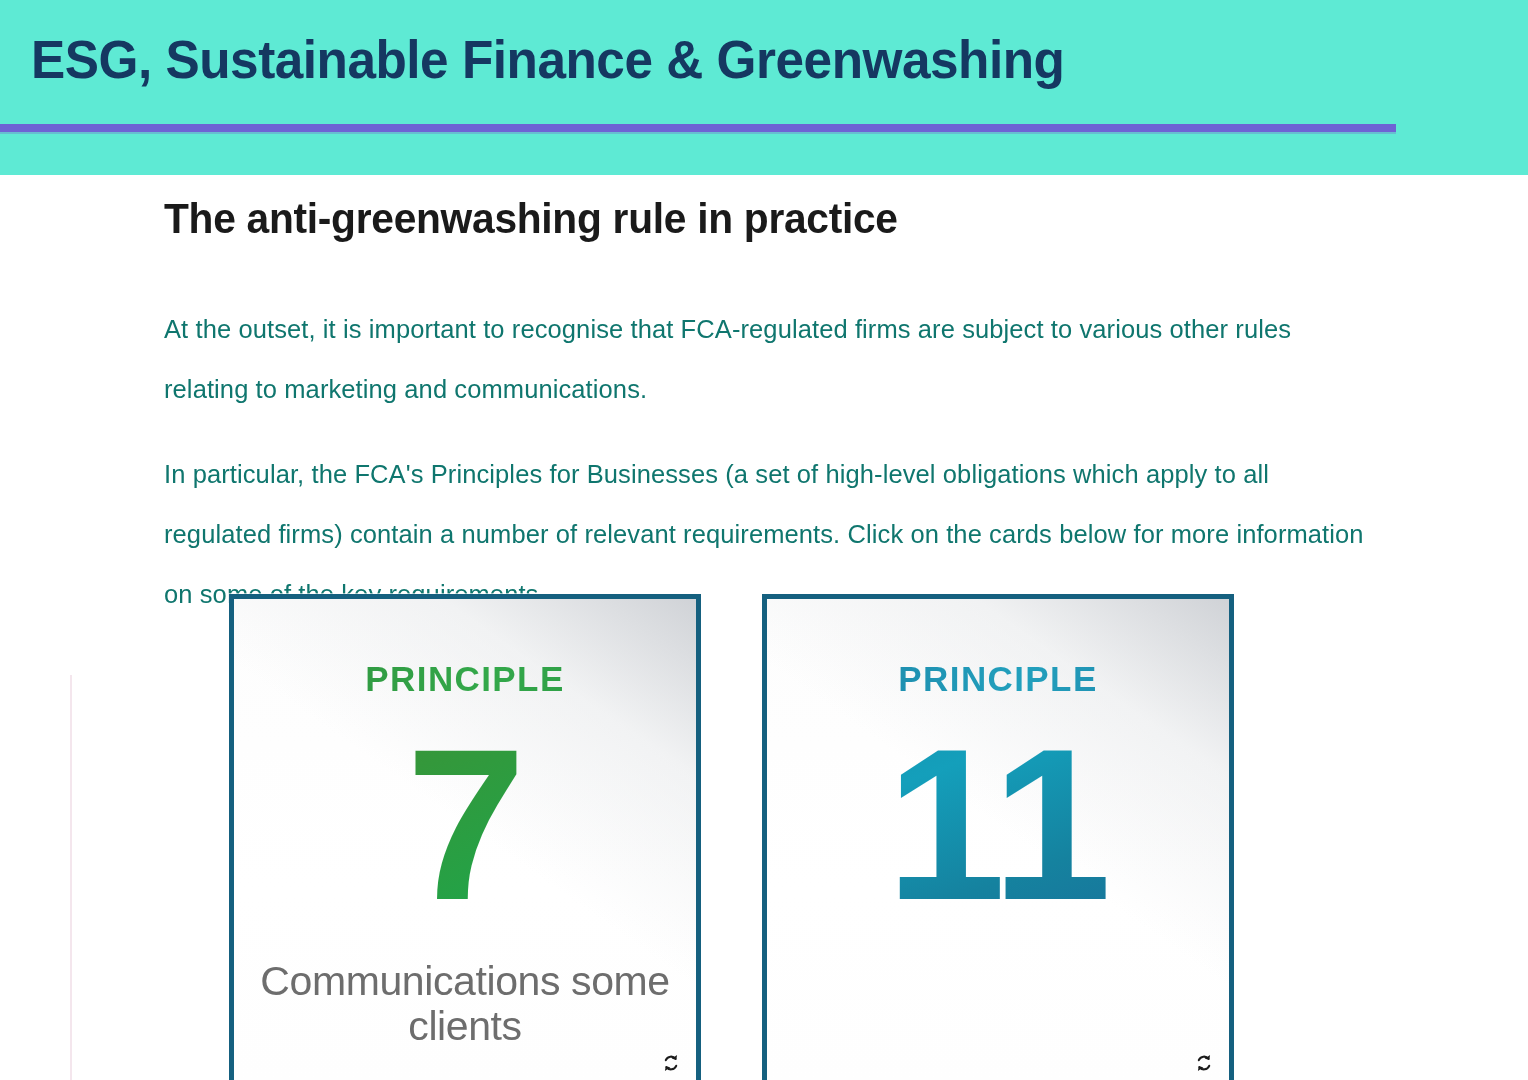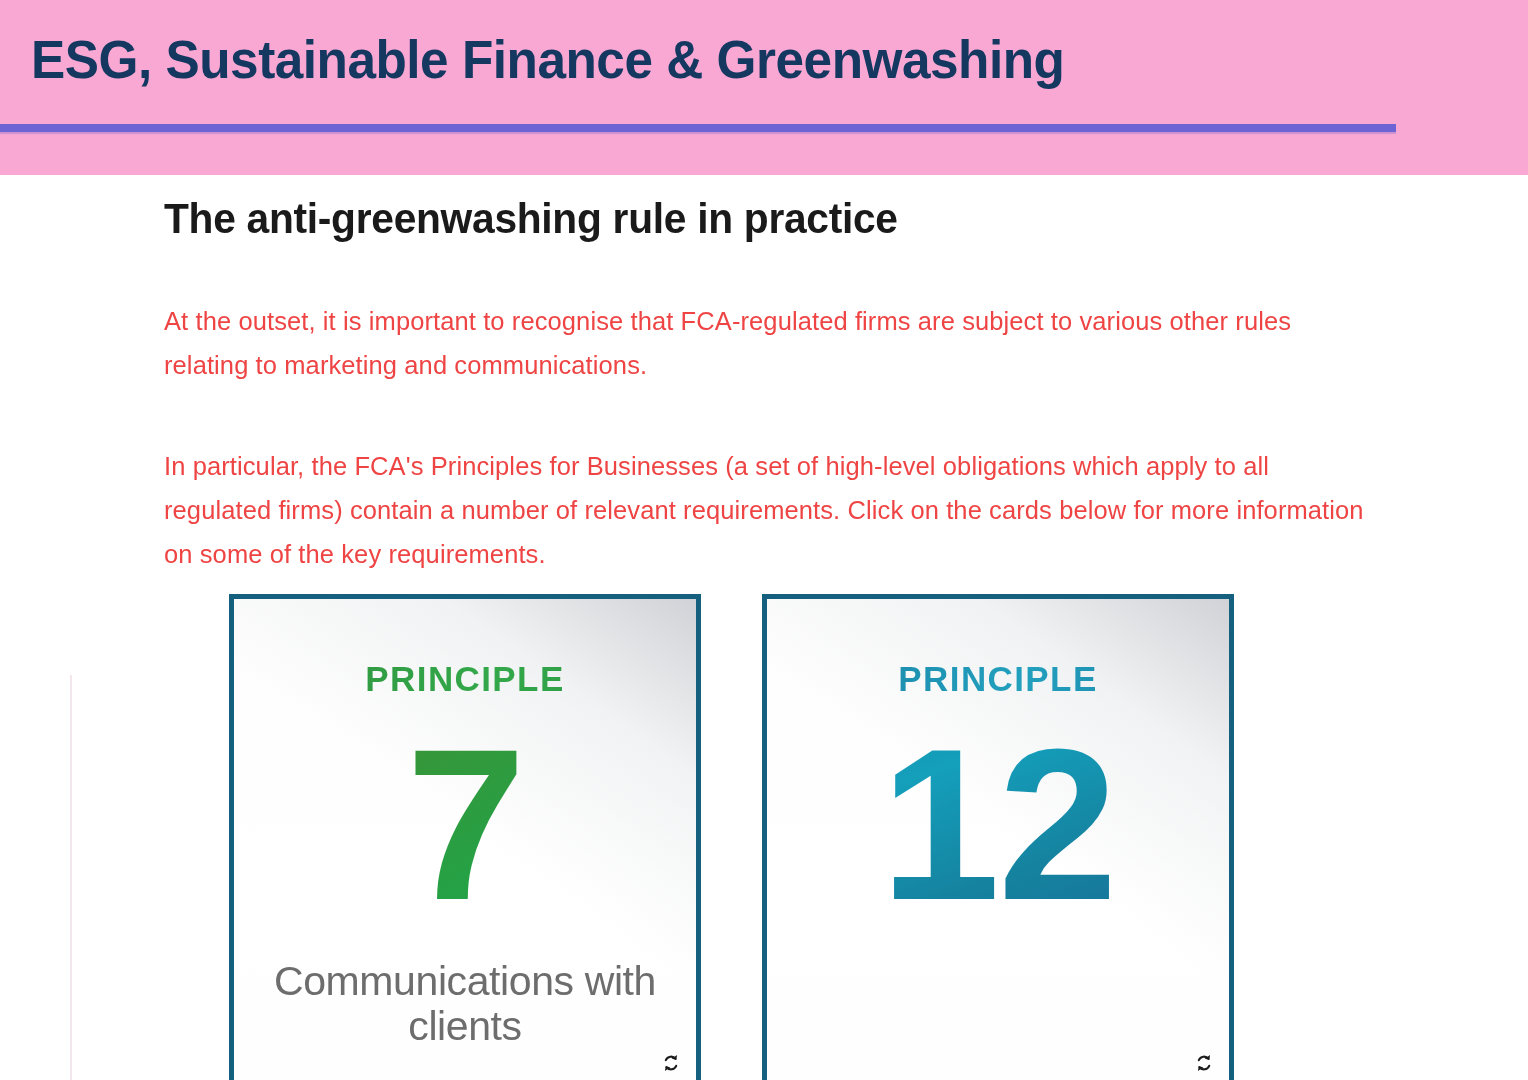--- a/index.html
+++ b/index.html
@@ -15,21 +15,21 @@
     position: relative;
   }
 
   
   .header-band {
     position: absolute;
     left: 0;
     top: 0;
     width: 1528px;
     height: 175px;
-    background: #f9a8d4;
+    background: #5eead4;
     overflow: hidden;
   }
   .header-title {
     position: absolute;
     left: 31px;
     top: 30px;
     font-family: "Liberation Sans Narrow", "Liberation Sans", sans-serif;
     font-size: 54px;
     font-weight: bold;
     color: #153861;
@@ -88,22 +88,22 @@
     transform: scaleX(0.97);
     transform-origin: left top;
   }
 
   .para {
     position: absolute;
     left: 164px;
     width: 1216px;
     font-family: "Liberation Sans Narrow", "Liberation Sans", sans-serif;
     font-size: 25.5px;
-    line-height: 44px;
-    color: #ef4444;
+    line-height: 60px;
+    color: #0f766e;
     letter-spacing: 0.1px;
   }
   .para-1 { top: 98px; }
   .para-2 { top: 243px; }
 
   
   .cards-row {
     position: absolute;
     left: 0;
     top: 0;
@@ -229,36 +229,36 @@
   <p class="para para-1">At the outset, it is important to recognise that FCA-regulated firms are subject to various other rules relating to marketing and communications.</p>
 
   <p class="para para-2">In particular, the FCA's Principles for Businesses (a set of high-level obligations which apply to all regulated firms) contain a number of relevant requirements. Click on the cards below for more information on some of the key requirements.</p>
 
   <div class="cards-row">
 
     <div class="card card-1">
       <div class="card-inner">
         <div class="principle-label green">PRINCIPLE</div>
         <div class="principle-number green">7</div>
-        <div class="card-caption two-line">Communications with clients</div>
+        <div class="card-caption two-line">Communications some clients</div>
         <span class="flip-icon">
           <svg width="26" height="26" viewBox="0 0 24 24" aria-hidden="true">
             <path d="M7.2 9.4a5.2 5.2 0 0 1 9.0 -1.2" fill="none" stroke="#1b1b1b" stroke-width="1.9" stroke-linecap="round"></path>
             <path d="M16.8 14.6a5.2 5.2 0 0 1 -9.0 1.2" fill="none" stroke="#1b1b1b" stroke-width="1.9" stroke-linecap="round"></path>
             <path d="M17.6 4.6 L16.9 9.0 L12.6 8.0 Z" fill="#1b1b1b"></path>
             <path d="M6.4 19.4 L7.1 15.0 L11.4 16.0 Z" fill="#1b1b1b"></path>
           </svg>
         </span>
       </div>
     </div>
 
     <div class="card card-2">
       <div class="card-inner">
         <div class="principle-label teal">PRINCIPLE</div>
-        <div class="principle-number teal">12</div>
+        <div class="principle-number teal">11</div>
         <span class="flip-icon">
           <svg width="26" height="26" viewBox="0 0 24 24" aria-hidden="true">
             <path d="M7.2 9.4a5.2 5.2 0 0 1 9.0 -1.2" fill="none" stroke="#1b1b1b" stroke-width="1.9" stroke-linecap="round"></path>
             <path d="M16.8 14.6a5.2 5.2 0 0 1 -9.0 1.2" fill="none" stroke="#1b1b1b" stroke-width="1.9" stroke-linecap="round"></path>
             <path d="M17.6 4.6 L16.9 9.0 L12.6 8.0 Z" fill="#1b1b1b"></path>
             <path d="M6.4 19.4 L7.1 15.0 L11.4 16.0 Z" fill="#1b1b1b"></path>
           </svg>
         </span>
       </div>
     </div>

